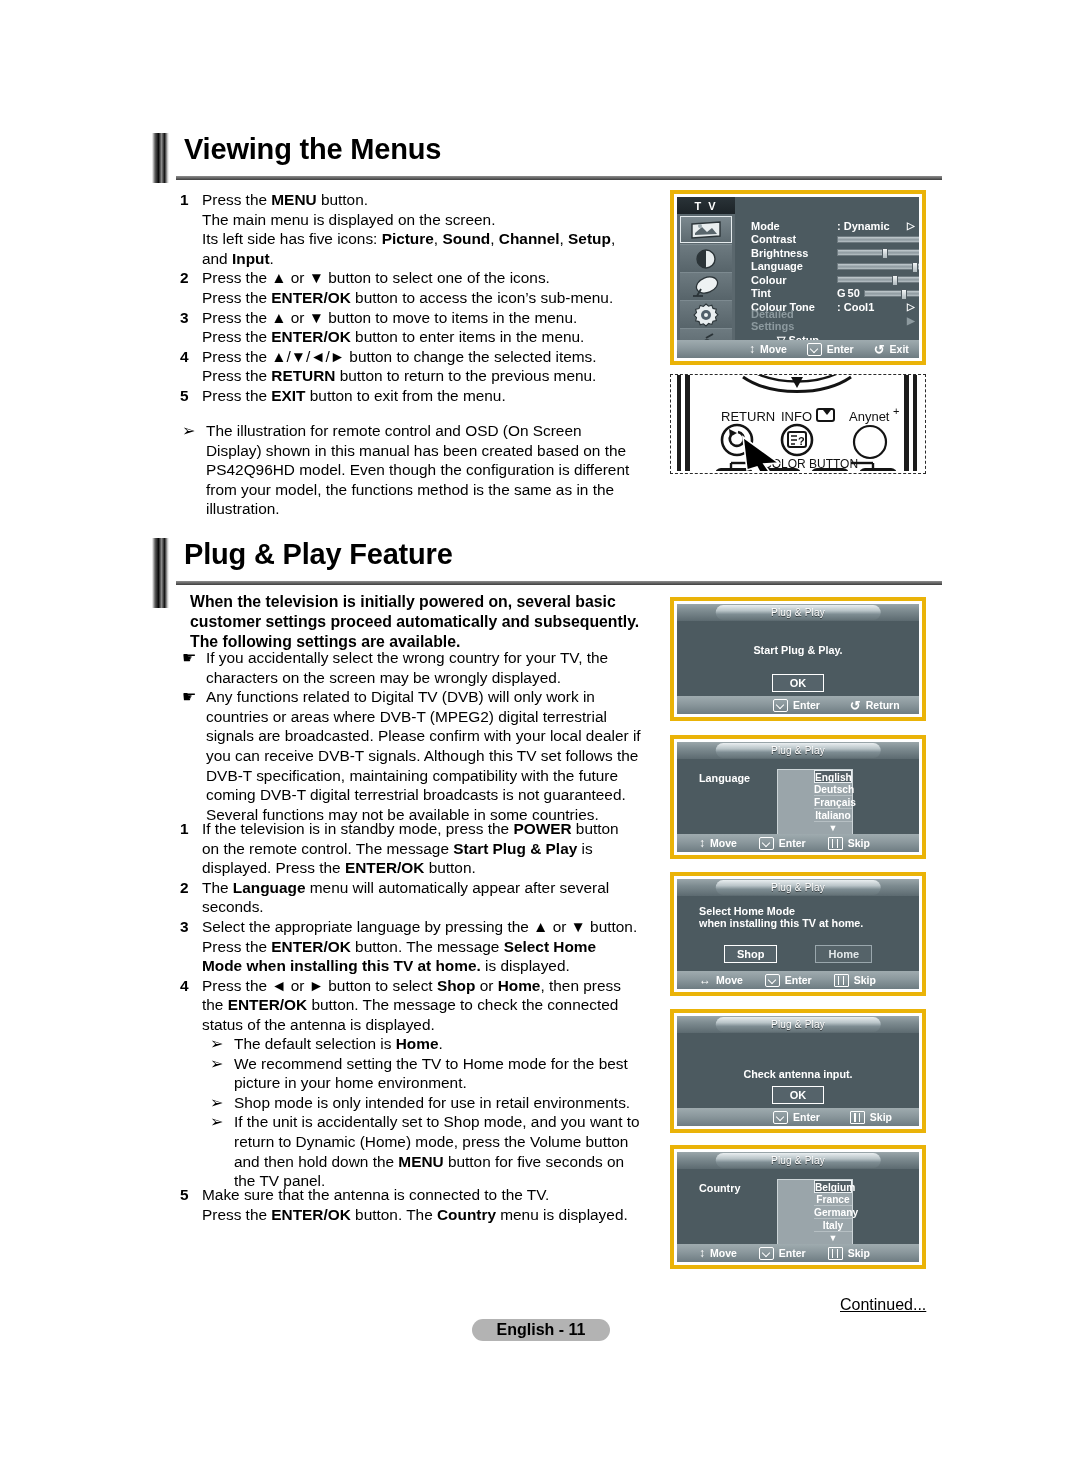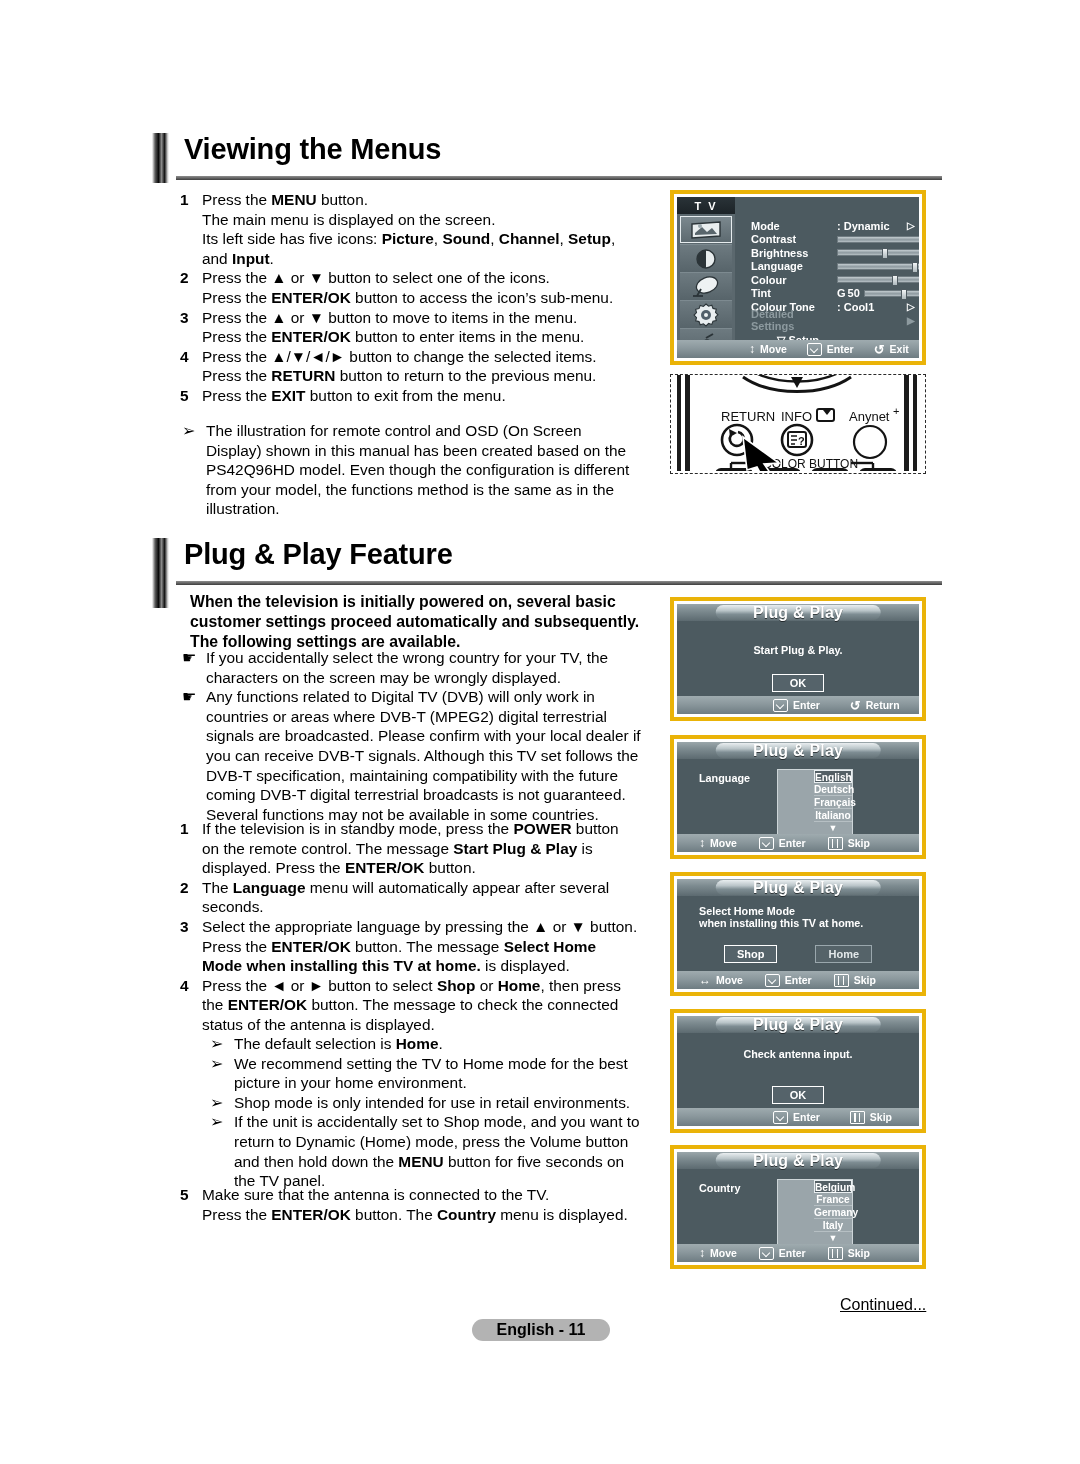--- a/index.html
+++ b/index.html
@@ -104,22 +104,22 @@
     top: 1px;
     width: 68%;
     height: 15px;
     border-radius: 9px;
     background: linear-gradient(to bottom,#e9eef0 0%,#b9c4c8 38%,#7e8d93 62%,#657378 100%);
     display: flex;
     align-items: center;
     justify-content: center;
   }
   .osd-pill span {
-    font-size: 16px;
-    font-weight: bold;
+    font-size: 10px;
+    font-weight: normal;
     color: #ffffff;
     text-shadow: 0 1px 0 rgba(0,0,0,.55);
     letter-spacing: .2px;
     text-align: right;
   }
   .osd-footer {
     position: absolute;
     left: 0; right: 0; bottom: 0;
     height: 18px;
     background: linear-gradient(to bottom,#9fabaf 0%,#8b989d 45%,#6e7c82 100%);
@@ -762,21 +762,21 @@
           </div>
         </div>
       </div>
       <div class="osd" style="left: 670px; top: 1009px; width: 256px; height: 124px;">
         <div class="osd-inner">
           <div class="osd-titlebar">
             <div class="osd-pill">
               <span>Plug &amp; Play</span>
             </div>
           </div>
-          <div class="osd-msg" style="top: 32px;">
+          <div class="osd-msg" style="top: 52px;">
             <span class="ln">Check antenna input.</span>
           </div>
           <div style="position: absolute; left: 0px; right: 0px; top: 70px; display: flex; justify-content: center; gap: 0px;">
             <div class="osd-btn">OK</div>
           </div>
           <div class="osd-footer" style="padding-left: 96px; gap: 30px;">
             <div class="fitem">
               <span class="glyph glyph-enter"></span>
               <span>Enter</span>
             </div>

